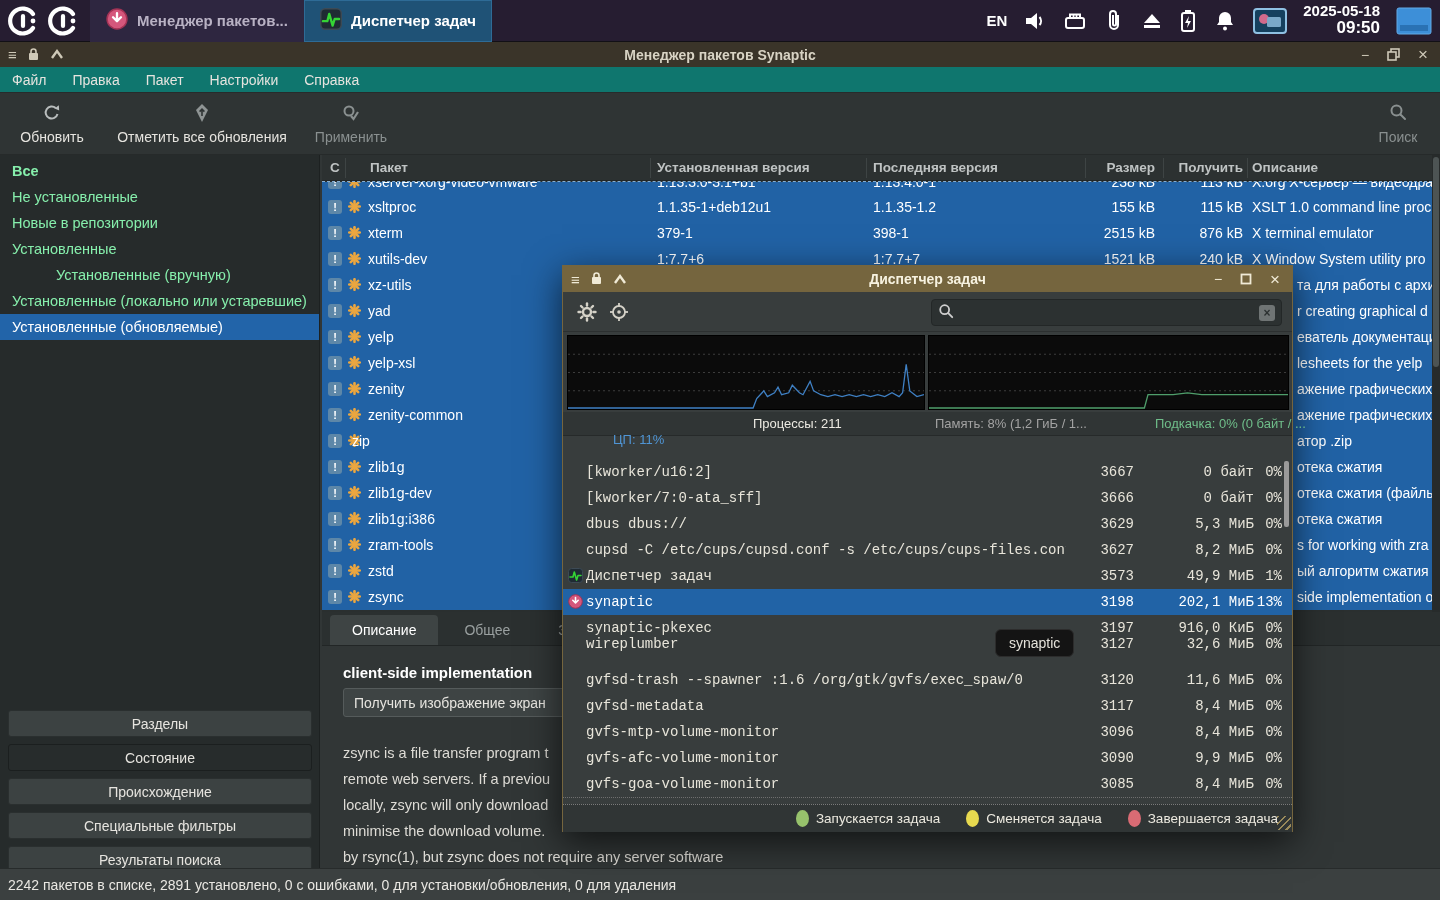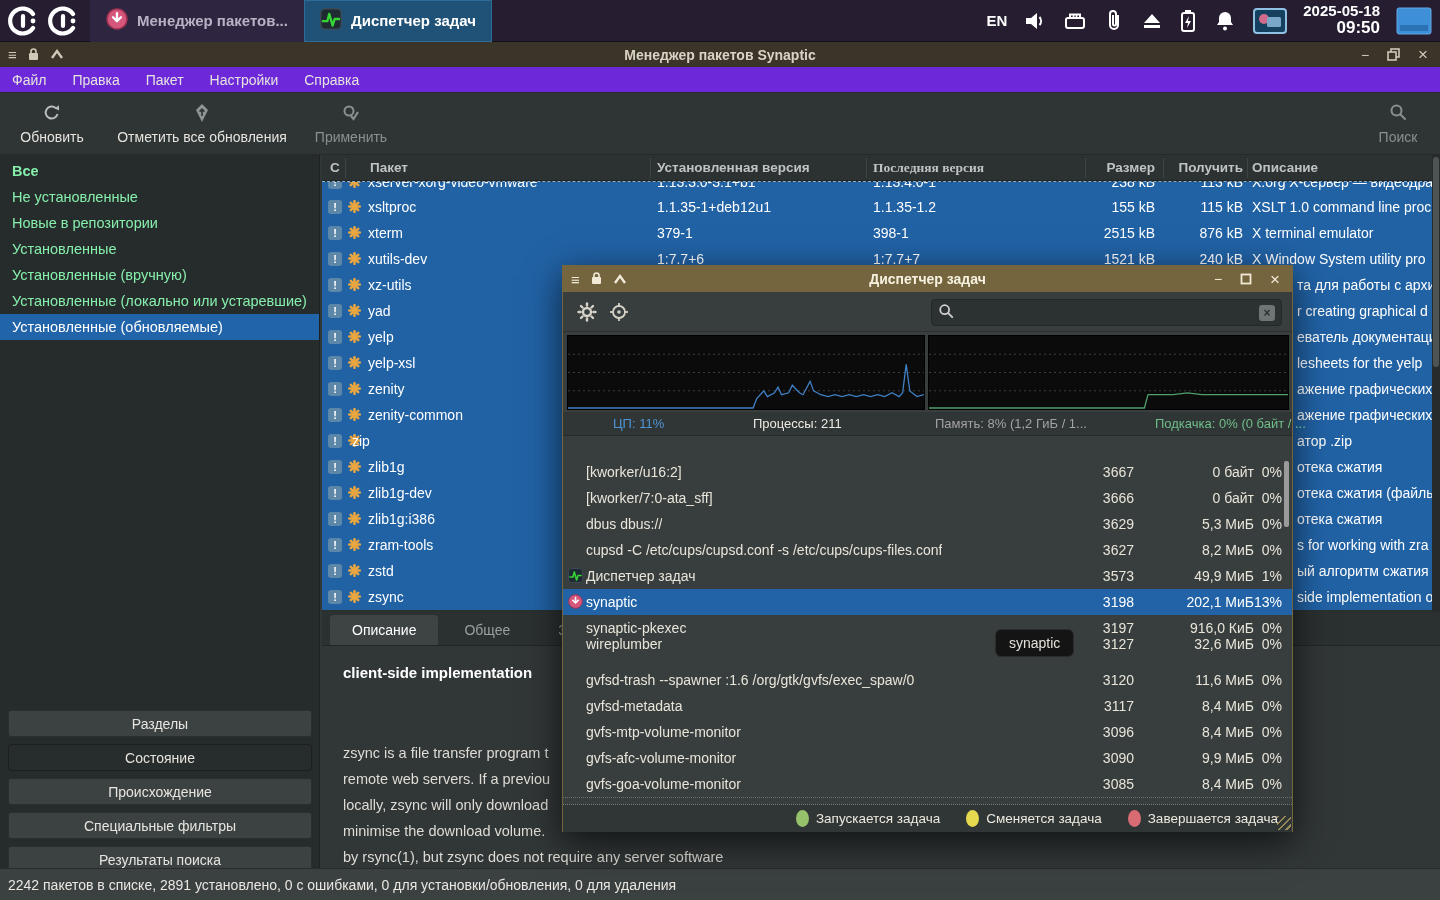--- a/index.html
+++ b/index.html
@@ -24,21 +24,21 @@
   
   #syn { position:absolute; left:0; top:42px; width:1440px; height:858px; background:#313636; z-index:1; }
   #syn-titlebar { position:absolute; left:0; top:0; width:100%; height:25px; background:#3a3429;
     display:flex; align-items:center; color:#cfc9b8; }
   .tb-glyphs { display:flex; align-items:center; gap:10px; padding-left:8px; }
   .glyph { font-size:15px; font-weight:bold; color:#cfc9b8; line-height:1; }
   .win-title { position:absolute; left:0; right:0; text-align:center; font-size:14px; font-weight:bold; color:#d8d3c4; }
   .win-controls { margin-left:auto; display:flex; align-items:center; gap:18px; padding-right:12px; z-index:2; }
   .wc { color:#cfc9b8; font-size:14px; line-height:1; display:flex; align-items:center; }
 
-  #syn-menubar { position:absolute; left:0; top:25px; width:100%; height:26px; background:#6d28d9;
+  #syn-menubar { position:absolute; left:0; top:25px; width:100%; height:26px; background:#0f766e;
     display:flex; align-items:center; gap:26px; padding-left:12px; border-bottom:1px solid #272b2b; }
   .menu-item { color:#e6e4df; font-size:14px; }
 
   #syn-toolbar { position:absolute; left:0; top:51px; width:100%; height:62px; background:#2f3434; border-bottom:1px solid #262a2a; }
   .tool-btn { position:absolute; top:6px; height:50px; display:flex; flex-direction:column; align-items:center; justify-content:space-between; padding:4px 2px; }
   .tool-btn .lbl { font-size:14px; color:#e6e4df; white-space:nowrap; }
   .tool-btn.disabled .lbl { color:#8a9090; }
 
   #syn-sidebar { position:absolute; left:0; top:113px; width:320px; height:713px; background:#262b2b; border-right:1px solid #1d2121; }
   .side-item { height:26px; line-height:26px; padding-left:12px; color:#86efac; font-size:14.5px; white-space:nowrap; }
@@ -95,28 +95,28 @@
   #tm-search .q { color:#cfcfcf; }
   #tm-search input { flex:1; background:transparent; border:none; outline:none; color:#e8e5da; font-size:14px; padding:0 6px; }
   #tm-clear { margin-left:auto; width:16px; height:16px; background:#6f7474; border-radius:3px; color:#2c3131;
     font-size:12px; font-weight:bold; text-align:center; line-height:16px; }
 
   .graph { position:absolute; top:69px; height:75px; background:#0b0b0b; border:1px solid #000; }
   #graph-cpu { left:4px; width:358px; } #graph-mem { left:365px; width:361px; }
 
   #tm-stats { position:absolute; left:0; top:146px; width:100%; height:24px; background:#303535; border-bottom:1px solid #262a2a; font-size:13px; }
   #tm-stats span { position:absolute; top:4px; white-space:nowrap; }
-  #st-cpu { left:50px; color:#4f95d5; } #st-proc { left:190px; color:#eceae2; }
+  #st-cpu { left:50px; color:#4f95d5;margin-top:16px; } #st-proc { left:190px; color:#eceae2; }
   #st-mem { left:372px; color:#a3a3a3; } #st-swap { left:592px; color:#6fbe8a; }
 
   #tm-header { position:absolute; left:0; top:170px; width:100%; height:23px; background:#2c3131; border-bottom:1px solid #222626; font-size:13px; font-weight:bold; color:#bfc3c3; }
   #tm-header span { position:absolute; top:3px; }
   #tmh-task { left:16px; } #tmh-pid { right:158px; } #tmh-mem { right:40px; } #tmh-cpu { right:8px; }
 
-  #tm-rows { position:absolute; left:0; top:193px; width:100%; height:339px; border-bottom:1px dotted #6f6f6f; }
+  #tm-rows { position:absolute; left:0; top:193px; width:100%; height:339px; border-bottom:1px dotted #6f6f6f;font-family:Liberation Mono, monospace; }
   .tm-row { position:absolute; left:0; width:100%; height:26px; color:#e8e5da; font-size:14px; }
   .tm-row.selected { background:#2163a6; color:#fff; }
   .tm-row .task { position:absolute; left:23px; top:0; line-height:26px; white-space:nowrap; max-width:480px; overflow:hidden; }
   .tm-row .picon { position:absolute; left:5px; top:5px; }
   .tm-row .pid { position:absolute; right:158px; line-height:26px; }
   .tm-row .mem { position:absolute; right:38px; line-height:26px; }
   .tm-row .cpu { position:absolute; right:10px; line-height:26px; }
   #tm-scroll { position:absolute; right:3px; top:195px; width:5px; height:334px; }
   #tm-scroll .thumb { position:absolute; left:0; top:0; width:5px; height:66px; background:#9a9a9a; border-radius:2px; }
 
@@ -301,39 +301,39 @@
         <span class="lbl">Поиск</span>
       </div>
     </div>
 
     <div id="syn-sidebar">
       <div id="side-list">
           <div class="side-item first" style="margin-top: 3px;">Все</div>
           <div class="side-item" style="margin-top: 0px;">Не установленные</div>
           <div class="side-item" style="margin-top: 0px;">Новые в репозитории</div>
           <div class="side-item" style="margin-top: 0px;">Установленные</div>
-          <div class="side-item" style="margin-top: 0px;">Установленные (вручную)</div>
+          <div class="side-item" style="margin-top: 0px; margin-left: 44px;">Установленные (вручную)</div>
           <div class="side-item" style="margin-top: 0px;">Установленные (локально или устаревшие)</div>
           <div class="side-item selected" style="margin-top: 0px;">Установленные (обновляемые)</div>
         </div>
       <div id="filter-buttons">
           <div class="filter-btn" style="top: 555px;">Разделы</div>
           <div class="filter-btn pressed" style="top: 589px;">Состояние</div>
           <div class="filter-btn" style="top: 623px;">Происхождение</div>
           <div class="filter-btn" style="top: 657px;">Специальные фильтры</div>
           <div class="filter-btn" style="top: 691px;">Результаты поиска</div>
           <div class="filter-btn" style="top: 725px;">Архитектура</div>
         </div>
     </div>
 
     <div id="pkg-header">
         <span class="ph" style="left: 8px;">С</span>
         <span class="ph" style="left: 48px;">Пакет</span>
         <span class="ph" style="left: 335px;">Установленная версия</span>
-        <span class="ph" style="left: 551px; font-family: Liberation Serif, serif;">Последняя версия</span>
+        <span class="ph" style="left: 551px;">Последняя версия</span>
         <span class="ph" style="right: 277px; width: 100px; text-align: right;">Размер</span>
         <span class="ph" style="right: 189px; width: 86px; text-align: right;">Получить</span>
         <span class="ph" style="left: 930px;">Описание</span>
         <span class="ph-sep" style="left: 23px;"></span>
         <span class="ph-sep" style="left: 328px;"></span>
         <span class="ph-sep" style="left: 544px;"></span>
         <span class="ph-sep" style="left: 763px;"></span>
         <span class="ph-sep" style="left: 841px;"></span>
         <span class="ph-sep" style="left: 925px;"></span>
       </div>
@@ -582,20 +582,21 @@
         <div class="thumb" style="top:2px; height:210px;"></div>
       </div>
 
     <div id="details">
       <div id="det-tabs">
           <div class="det-tab active">Описание</div>
           <div class="det-tab">Общее</div>
           <div class="det-tab">Зависимости</div>
         </div>
       <div id="det-heading">client-side implementation</div>
+      <div id="det-shot-btn">Получить изображение экран</div>
       <div id="det-body">
           <div class="det-line" style="top: 133px;">zsync is a file transfer program t</div>
           <div class="det-line" style="top: 159px;">remote web servers. If a previou</div>
           <div class="det-line" style="top: 185px;">locally, zsync will only download</div>
           <div class="det-line" style="top: 211px;">minimise the download volume.</div>
           <div class="det-line" style="top: 237px;">by rsync(1), but zsync does not require any server software</div>
         </div>
     </div>
 
     <div id="syn-status">2242 пакетов в списке, 2891 установлено, 0 с ошибками, 0 для установки/обновления, 0 для удаления</div>

